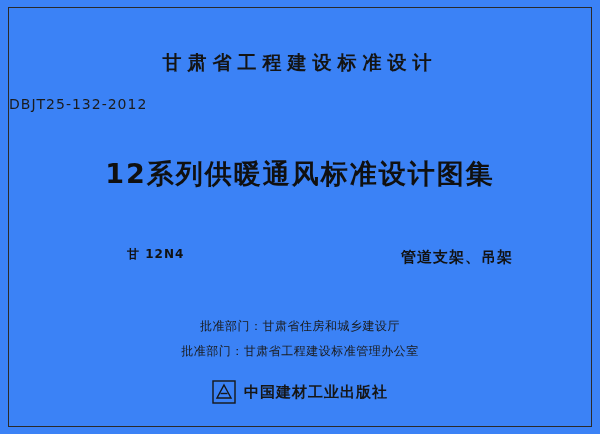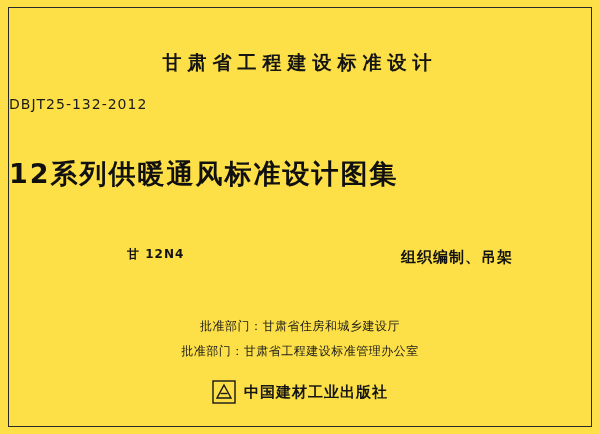--- a/index.html
+++ b/index.html
@@ -11,21 +11,21 @@
     width: 600px;
     height: 434px;
     font-family: "Liberation Serif", "DejaVu Serif", serif;
     color: #1a1a1a;
     overflow: hidden;
   }
   .page {
     position: relative;
     width: 600px;
     height: 434px;
-    background: #fde047;
+    background: #3b82f6;
     box-sizing: border-box;
   }
   .frame {
     position: absolute;
     left: 8px;
     top: 7px;
     width: 584px;
     height: 420px;
     border: 1px solid #2a2a2a;
     box-sizing: border-box;
@@ -58,20 +58,21 @@
     font-size: 14px;
     letter-spacing: 1px;
     color: #1b1b1b;
     font-family: "DejaVu Sans", "Liberation Sans", sans-serif;
   }
   .main-title {
     position: absolute;
     top: 148px;
     left: 0;
     right: 0;
+    text-align: center;
     font-size: 27px;
     font-weight: bold;
     letter-spacing: 2px;
     color: #101010;
     font-family: "DejaVu Sans", "Liberation Sans", sans-serif;
   }
   .atlas-no {
     position: absolute;
     top: 238px;
     left: 118px;
@@ -136,21 +137,21 @@
     <div class="inner">
 
       <div class="series-line">甘肃省工程建设标准设计</div>
 
       <div class="code-line">DBJT25-132-2012</div>
 
       <div class="main-title">12系列供暖通风标准设计图集</div>
 
       <div class="atlas-no">甘 12N4</div>
 
-      <div class="subject">组织编制、吊架</div>
+      <div class="subject">管道支架、吊架</div>
 
       <div class="approvals">
         <div class="approval-row">批准部门：甘肃省住房和城乡建设厅</div>
         <div class="approval-row">批准部门：甘肃省工程建设标准管理办公室</div>
       </div>
 
       <div class="publisher">
         <span class="logo">
           <svg width="24" height="24" viewBox="0 0 24 24" aria-hidden="true">
             <rect x="1" y="1" width="22" height="22" fill="none" stroke="#161616" stroke-width="1.4"></rect>

